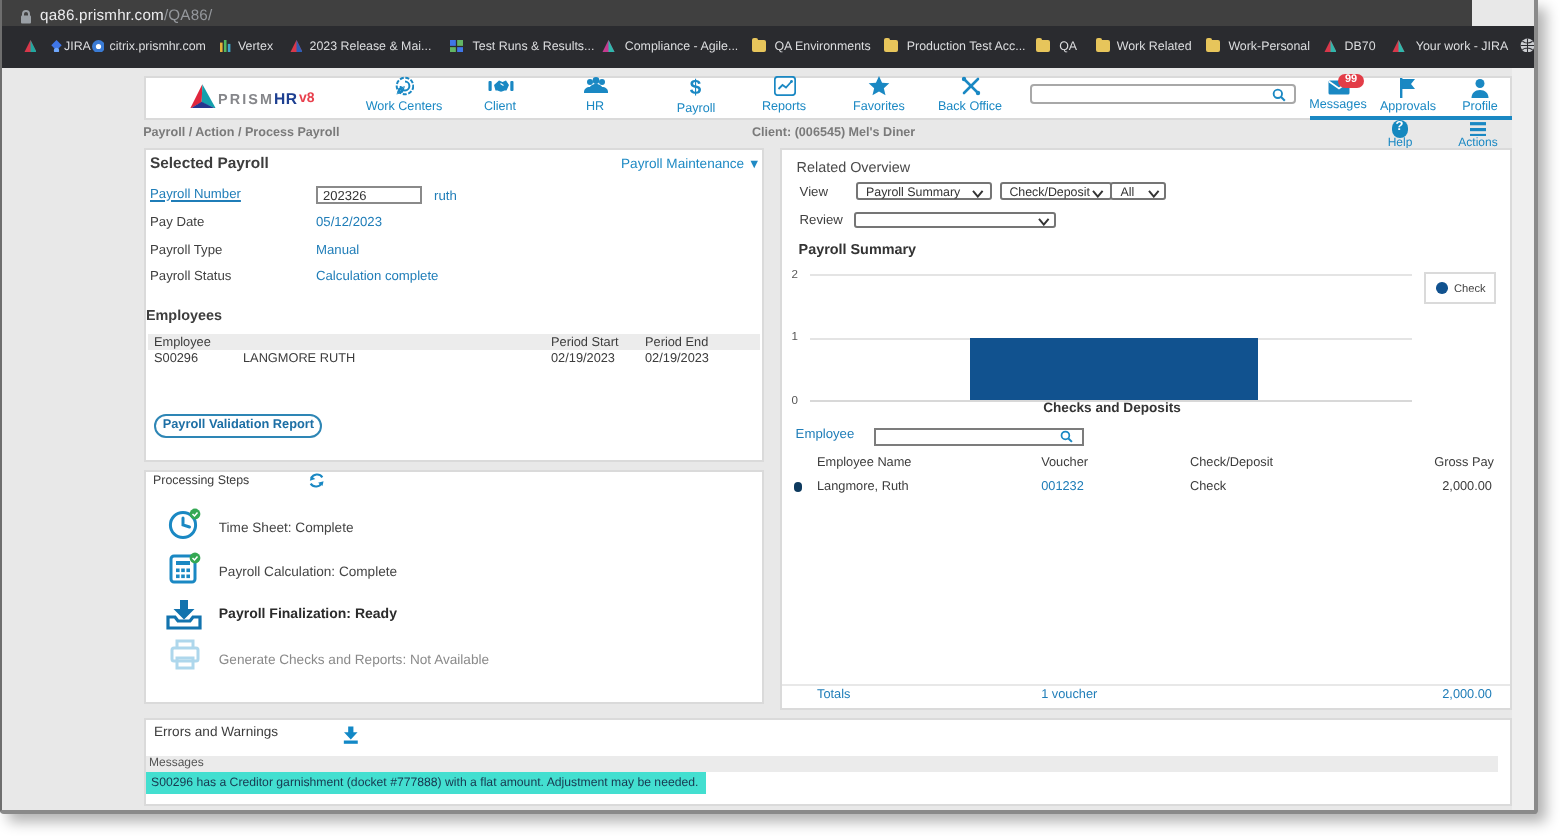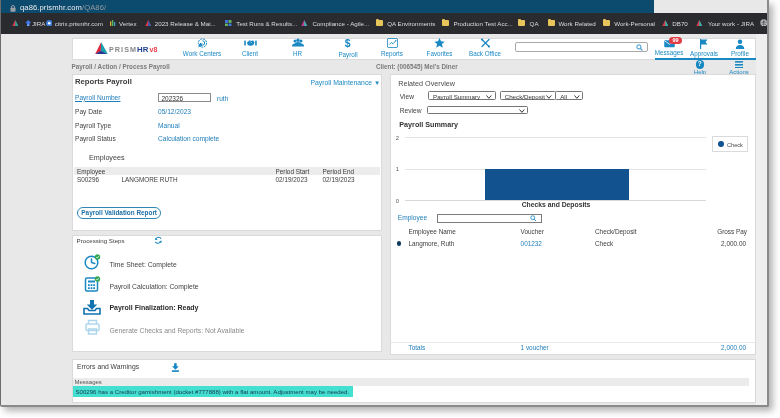--- a/index.html
+++ b/index.html
@@ -2,21 +2,21 @@
 <html><head>
 <meta charset="utf-8">
 <style>
   * { margin:0; padding:0; box-sizing:border-box; }
   html,body { width:780px; height:418px; background:#fff; font-family:"Liberation Sans", sans-serif; }
   #win { position:absolute; left:0; top:0; width:769px; height:407px; overflow:hidden;
          border-left:1px solid #6e6e6e; border-right:2px solid #8a8a8a; border-bottom:2px solid #8a8a8a;
          box-shadow:4px 4px 7px rgba(0,0,0,0.30); border-radius:0 0 2px 2px; background:#e8e8e8;}
   .abs { position:absolute; }
   
-  #addr { left:0; top:0; width:653px; height:13px; background:#0c4a6e; }
+  #addr { left:0; top:0; width:735px; height:13px; background:#404040; }
   #bkm  { left:0; top:13px; width:767px; height:20.5px; background:#2a2b2f; }
   .bktxt { position:absolute; top:6.6px; font-size:6.2px; color:#dcdddf; white-space:nowrap; }
   .bkic { position:absolute; top:6.5px; width:6.5px; height:6.5px; }
   .fold { position:absolute; top:7px; width:7px; height:6px; background:#e7c55b; border-radius:1px; }
   .fold:before { content:""; position:absolute; left:0; top:-1px; width:3px; height:2px; background:#e7c55b; border-radius:1px 1px 0 0;}
   
   #page { left:0; top:33.5px; width:767px; height:371.5px; background:#e8e8e8; }
   .card { position:absolute; background:#fff; border:1px solid #dadada; }
   .nav { position:absolute; top:4.5px; text-align:center; color:#1a88c3; font-size:6.3px; }
   .nav svg { display:block; margin:0 auto 1.5px auto; }
@@ -224,32 +224,32 @@
     <svg class="abs" style="left:733.8px;top:27px" width="8.5" height="7.6" viewBox="0 0 17 15">
         <g fill="#1a88c3">
           <rect x="0" y="0" width="17" height="3.2"></rect>
           <rect x="0" y="5.9" width="17" height="3.2"></rect>
           <rect x="0" y="11.8" width="17" height="3.2"></rect>
         </g>
       </svg>
     <div class="abs" style="left:723px;top:35.2px;width:30px;text-align:center;font-size:6px;color:#1a88c3">Actions</div>
 
     <div class="card" style="left:71px;top:40.3px;width:309.5px;height:157.5px"></div>
-    <div class="abs" style="left:74px;top:43.2px;font-size:7.7px;font-weight:bold;color:#3d3d3d">Reports Payroll</div>
+    <div class="abs" style="left:74px;top:43.2px;font-size:7.7px;font-weight:bold;color:#3d3d3d">Selected Payroll</div>
     <div class="abs" style="left:309.5px;top:45.3px;font-size:6.8px;color:#1f8ac4">Payroll Maintenance <span style="font-size:6.3px">▼</span></div>
     <div class="lbl" style="left:74px;top:60.2px;color:#1f7db8;text-decoration:underline">Payroll Number</div>
     <div class="abs" style="left:157px;top:59.4px;width:52.6px;height:9px;border:1px solid #8a8a8a;background:#fff;font-size:6.5px;color:#333;padding:1.5px 0 0 2.5px">202326</div>
     <div class="lbl blu" style="left:216px;top:61px">ruth</div>
     <div class="lbl" style="left:74px;top:74.8px">Pay Date</div>
     <div class="lbl blu" style="left:157px;top:74.8px">05/12/2023</div>
     <div class="lbl" style="left:74px;top:88.3px">Payroll Type</div>
     <div class="lbl blu" style="left:157px;top:88.3px">Manual</div>
     <div class="lbl" style="left:74px;top:101.8px">Payroll Status</div>
     <div class="lbl blu" style="left:157px;top:101.8px">Calculation complete</div>
-    <div class="abs" style="left:88px;top:119px;font-size:7.2px;font-weight:normal;color:#3d3d3d">Employees</div>
+    <div class="abs" style="left:72px;top:119px;font-size:7.2px;font-weight:bold;color:#3d3d3d">Employees</div>
     <div class="abs" style="left:72.5px;top:133px;width:306px;height:8.8px;background:#ececec"></div>
     <div class="th" style="left:76px;top:134.6px">Employee</div>
     <div class="th" style="left:274.5px;top:134.6px">Period Start</div>
     <div class="th" style="left:321.5px;top:134.6px">Period End</div>
     <div class="td" style="left:76px;top:142.6px">S00296</div>
     <div class="td" style="left:120.5px;top:142.6px">LANGMORE RUTH</div>
     <div class="td" style="left:274.5px;top:142.6px">02/19/2023</div>
     <div class="td" style="left:321.5px;top:142.6px">02/19/2023</div>
     <div class="abs" style="left:76.2px;top:173.2px;width:84px;height:12.7px;border:1.3px solid #2e86b5;border-radius:7px;background:#fff;text-align:center;font-size:6.4px;font-weight:bold;color:#1d6fa5;line-height:10.5px">Payroll Validation Report</div>
 

